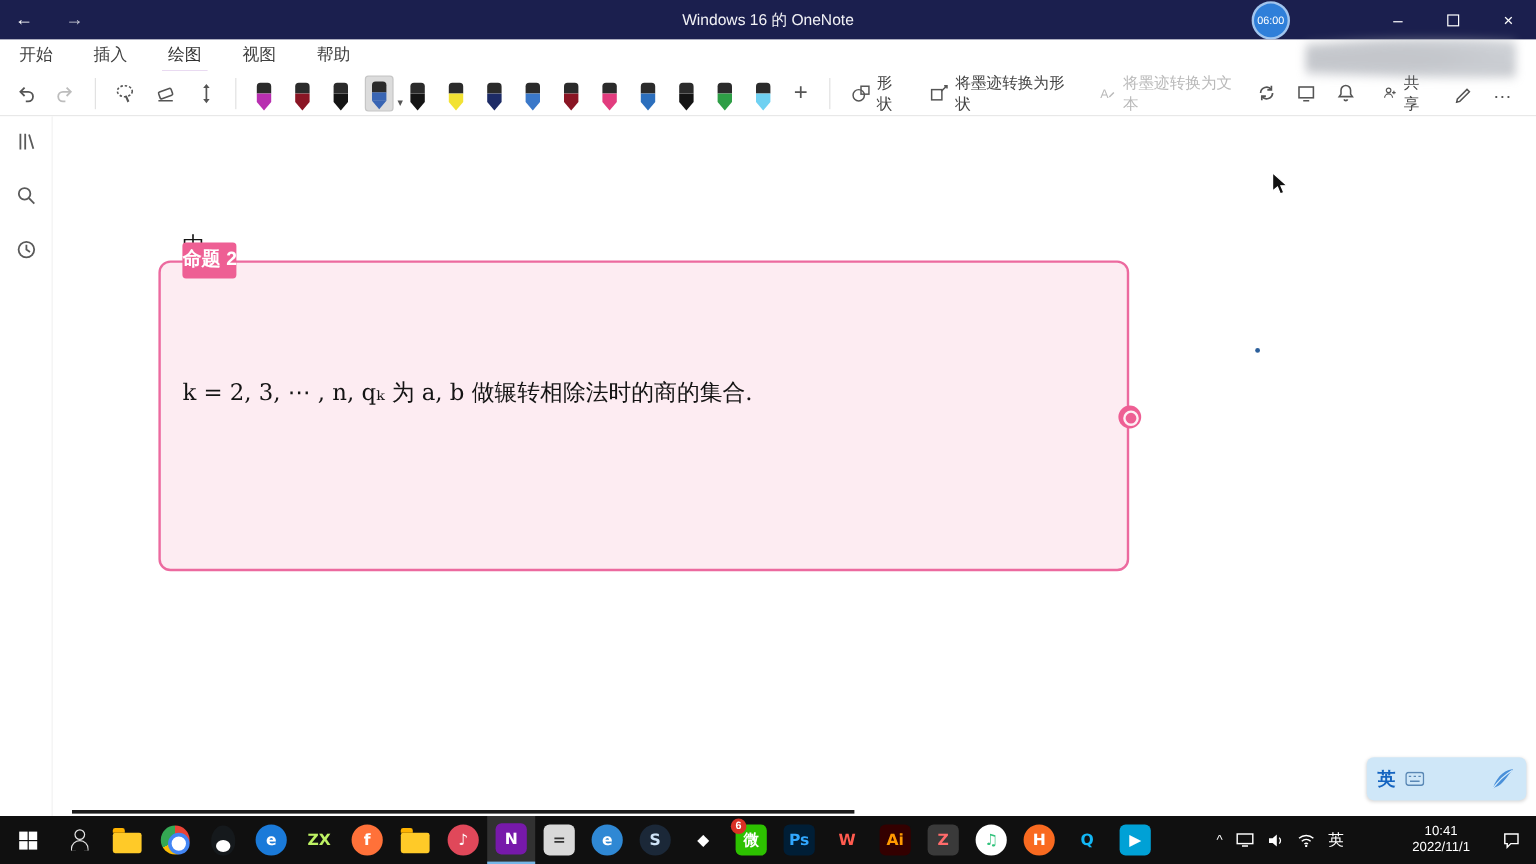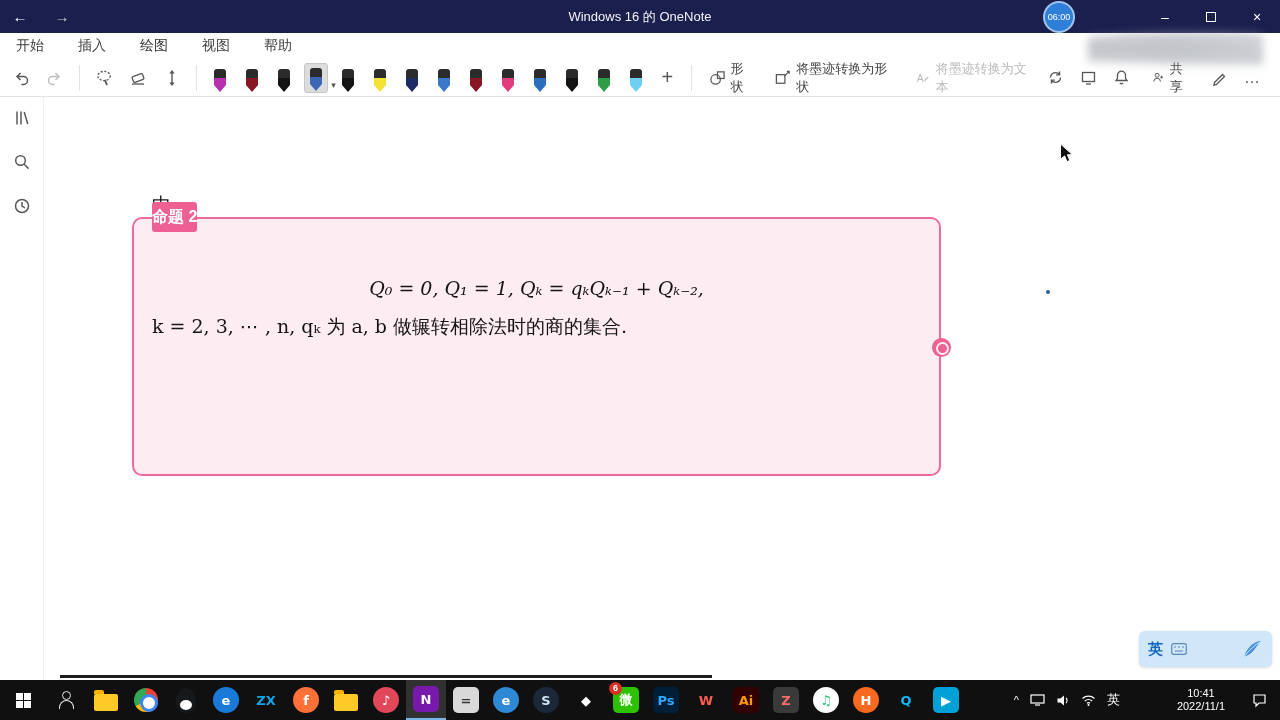--- a/index.html
+++ b/index.html
@@ -328,21 +328,20 @@
       </svg>
     </div>
   </aside>
 
   <main class="canvas">
     <div class="prop-box"></div>
     <div class="prop-tag">命题 2</div>
     <div class="handle"></div>
 
     <div class="math-line" style="left:108px; top:95px;">中</div>
-    <div class="math-line math-italic centered" style="top:180px;">Q₀ = 0, Q₁ = 1, Qₖ = qₖQₖ₋₁ + Qₖ₋₂,</div>
     <div class="math-line" style="left:108px; top:217px;">k = 2, 3, ⋯ , n, qₖ 为 a, b 做辗转相除法时的商的集合.</div>
 
     <div class="tiny-dot"></div>
     <div class="ink-line"></div>
 
     <div class="cursor">
       <svg width="16" height="22" viewBox="0 0 16 22">
         <path d="M1.5 1 L1.5 16.2 L5.6 12.9 L8 18.6 L10.8 17.4 L8.4 11.8 L13.4 11.6 Z" fill="#111" stroke="#fff" stroke-width="1"></path>
       </svg>
     </div>
@@ -379,21 +378,21 @@
         <div class="app">
           <span class="icon-chrome"></span>
         </div>
         <div class="app">
           <span class="icon-qq"></span>
         </div>
         <div class="app">
           <span class="tile round" style="background: rgb(26, 122, 217); color: rgb(255, 255, 255);">e</span>
         </div>
         <div class="app">
-          <span class="tile" style="color: #0ea5e9;">ZX</span>
+          <span class="tile" style="color: #bef264;">ZX</span>
         </div>
         <div class="app">
           <span class="tile round" style="background: rgb(255, 113, 57); color: rgb(255, 255, 255);">f</span>
         </div>
         <div class="app">
           <span class="icon-folder"></span>
         </div>
         <div class="app">
           <span class="tile round" style="background: rgb(224, 72, 90); color: rgb(255, 255, 255);">♪</span>
         </div>

